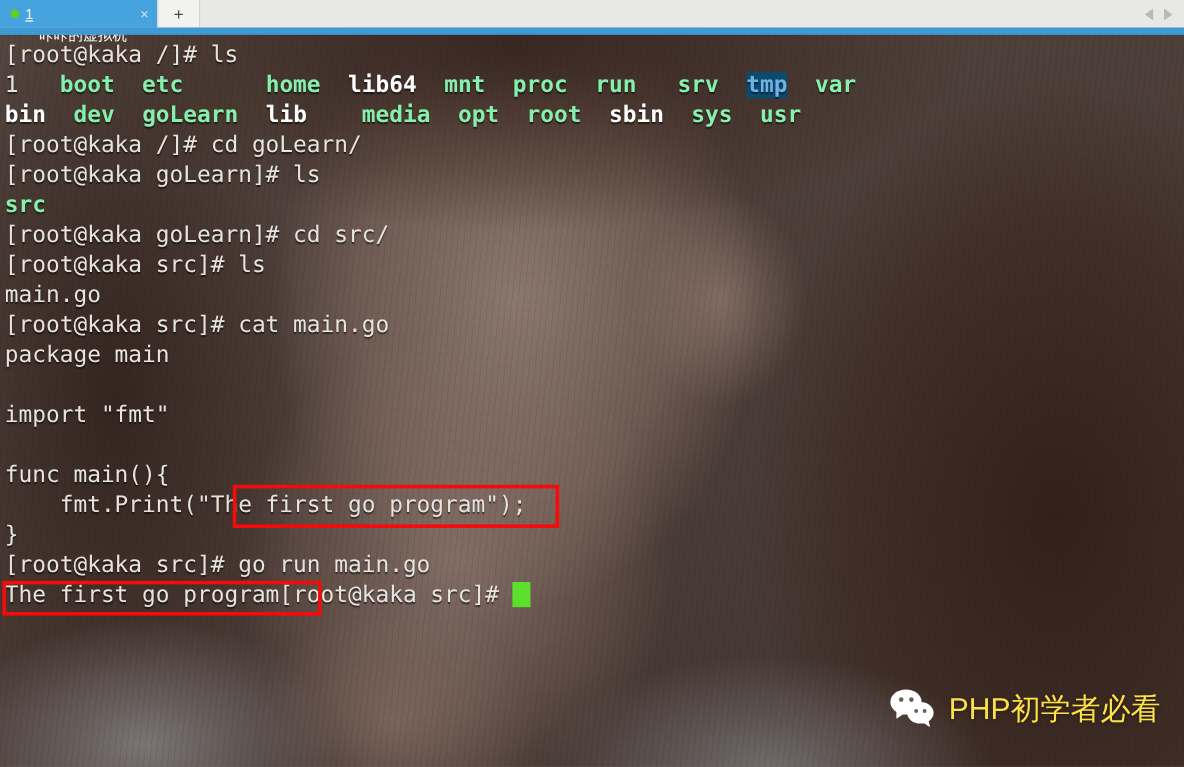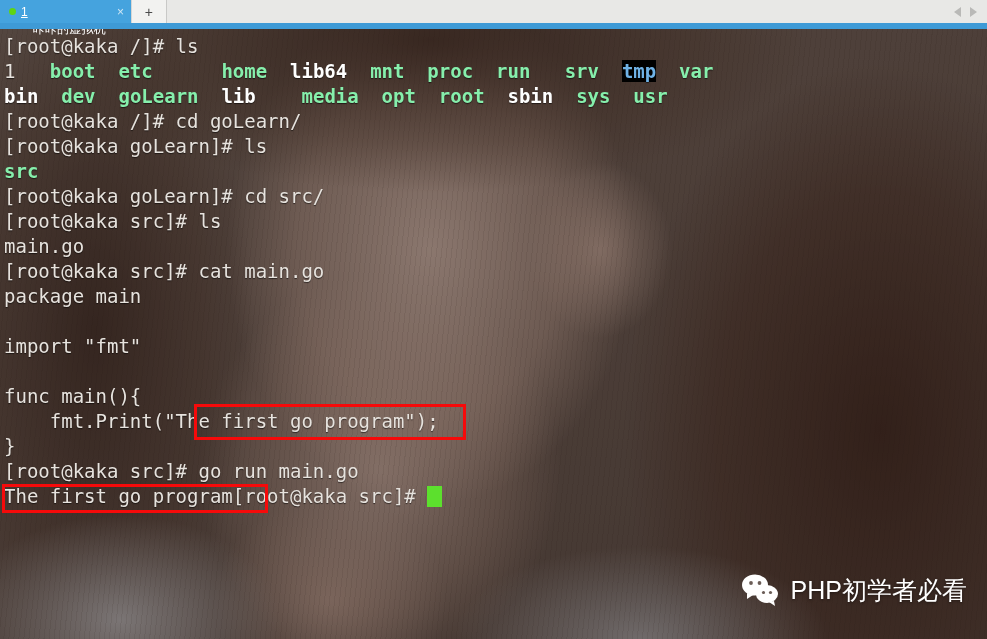--- a/index.html
+++ b/index.html
@@ -98,39 +98,39 @@
     font-size:19px;line-height:25px;
     padding:5px 0 0 4px;
     box-sizing:border-box;
     white-space:pre;
     text-shadow:0 1px 1px rgba(0,0,0,.55);
   }
   .ln{height:25px;}
   .w{color:#e7e3de;}
   .dir{color:#86efac;font-weight:bold;}
   .lnk{color:#ffffff;font-weight:bold;}
-  .tmp{color:#6fb2e6;font-weight:bold;background:#000000;}
+  .tmp{color:#6fb2e6;font-weight:bold;background:#0c4a6e;}
   .cursor{
     display:inline-block;width:15px;height:21px;
     background:#5ce02d;vertical-align:-4px;
   }
 
   
   .redbox{
     position:absolute;border:3px solid #f60a0a;z-index:8;
     pointer-events:none;box-sizing:border-box;
   }
   #redbox1{left:194px;top:404px;width:272px;height:36px;}
   #redbox2{left:2px;top:484px;width:266px;height:29px;}
 
   
   #watermark{
     position:absolute;right:20px;bottom:32px;z-index:9;
     display:flex;align-items:center;gap:10px;
-    color:#ffffff;
+    color:#fde047;
     font-family:"Liberation Sans",sans-serif;
     font-size:25px;
     text-shadow:0 1px 3px rgba(0,0,0,.45);
   }
   #wechat-icon{width:40px;height:34px;position:relative;flex:0 0 auto;}
 </style>
 </head>
 <body>
 
 <div id="photo"></div>

